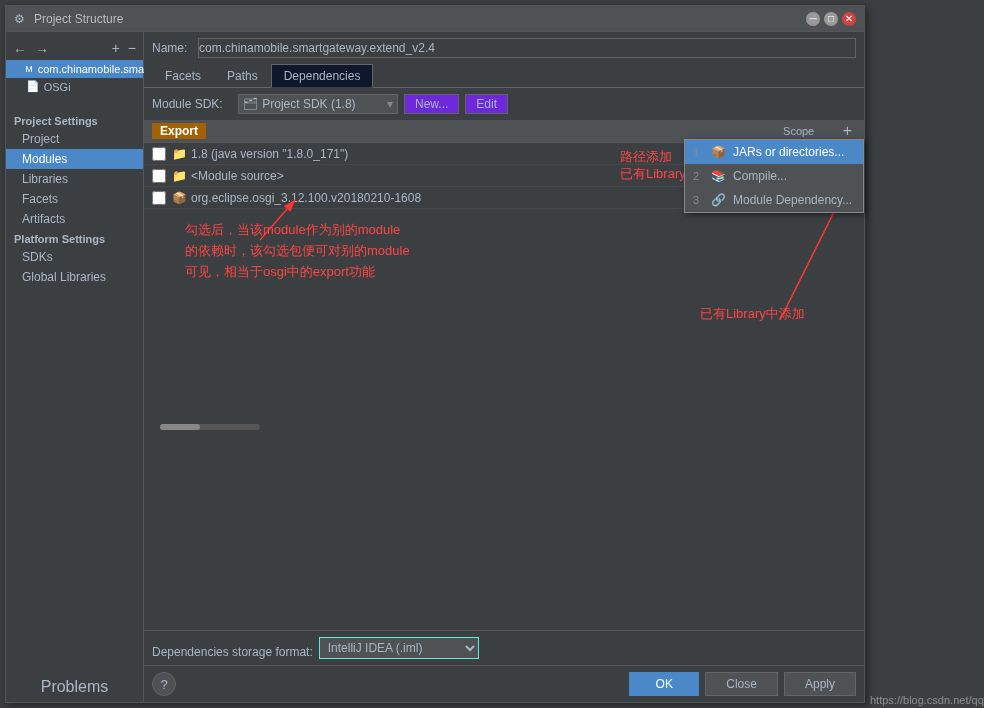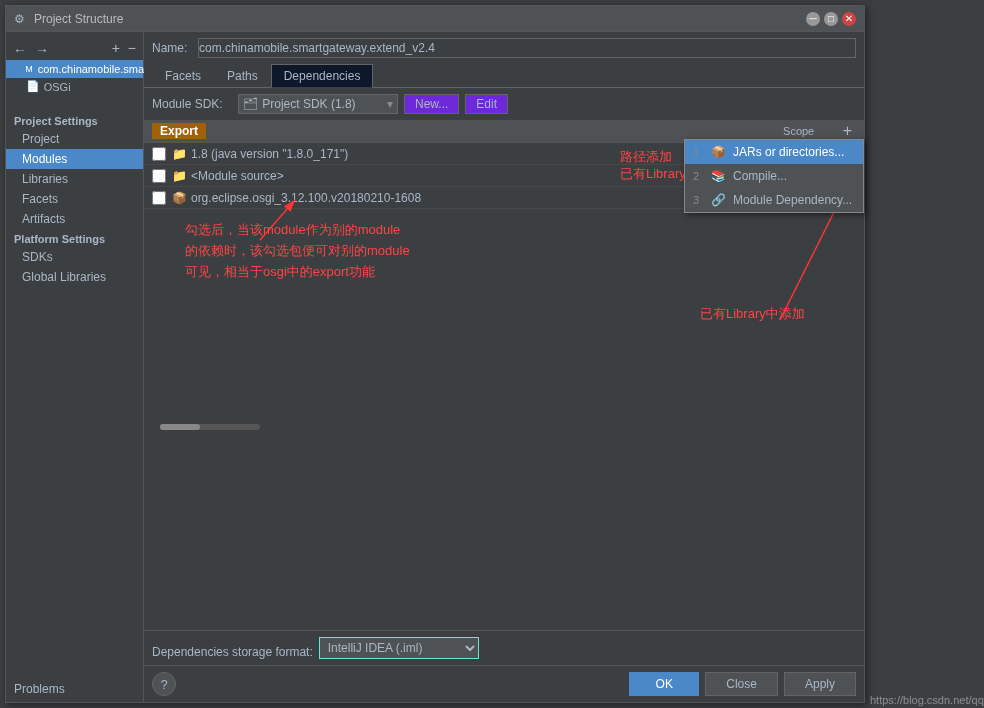--- a/index.html
+++ b/index.html
@@ -442,23 +442,24 @@
       color: white;
     }
 
     .sdk-icon {
       margin-right: 4px;
       font-size: 12px;
     }
 
     .problems-label {
       color: #a9b7c6;
-      font-size: 12px;
+      font-size: 16px;
       padding: 6px 8px;
       cursor: pointer;
+      text-align: center;
     }
 
     .watermark {
       position: absolute;
       bottom: 2px;
       left: 870px;
       color: rgba(255,255,255,0.4);
       font-size: 11px;
       white-space: nowrap;
     }

